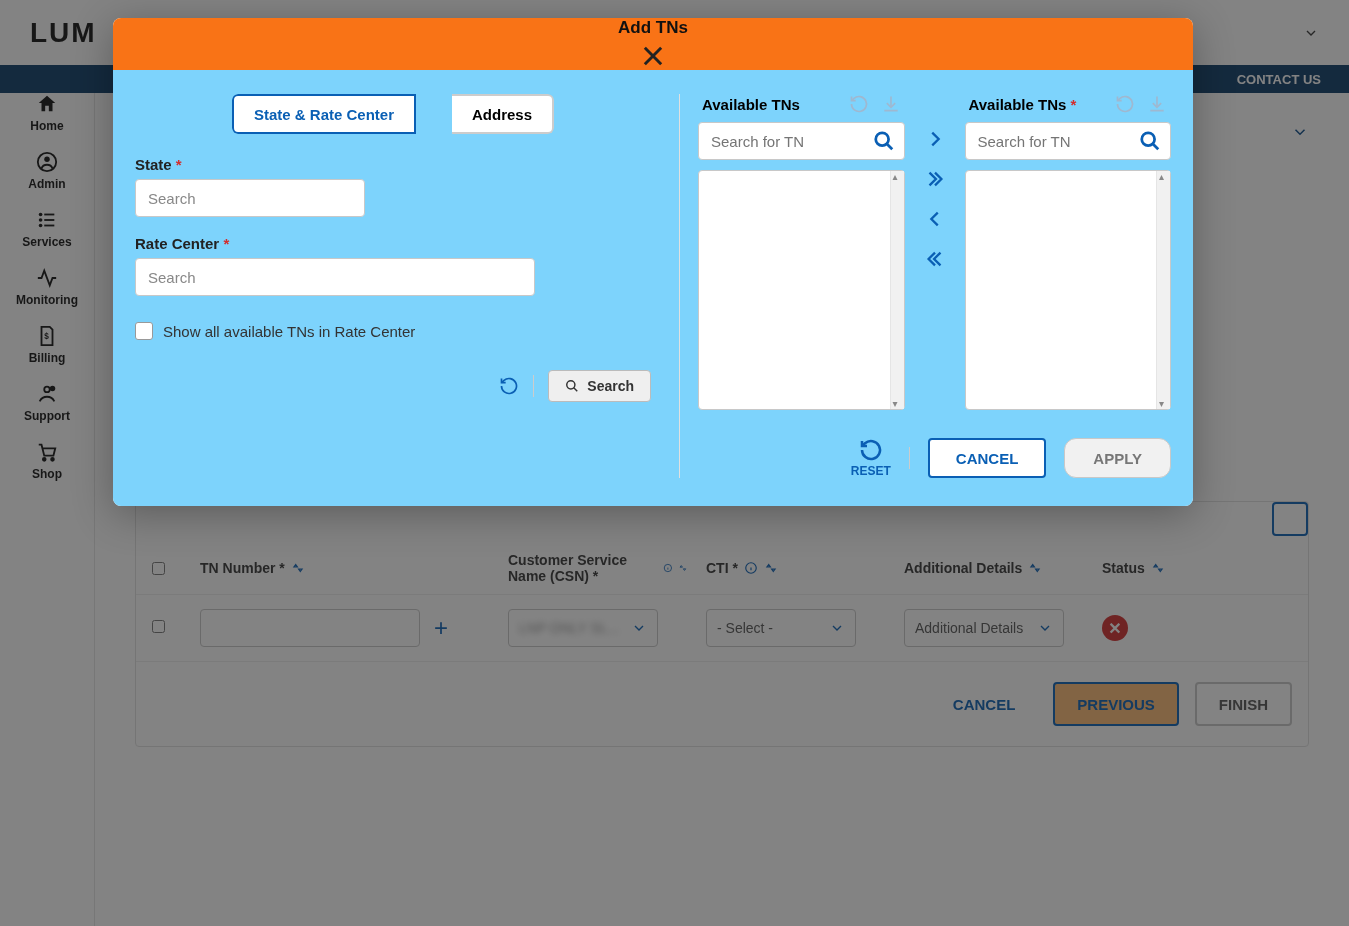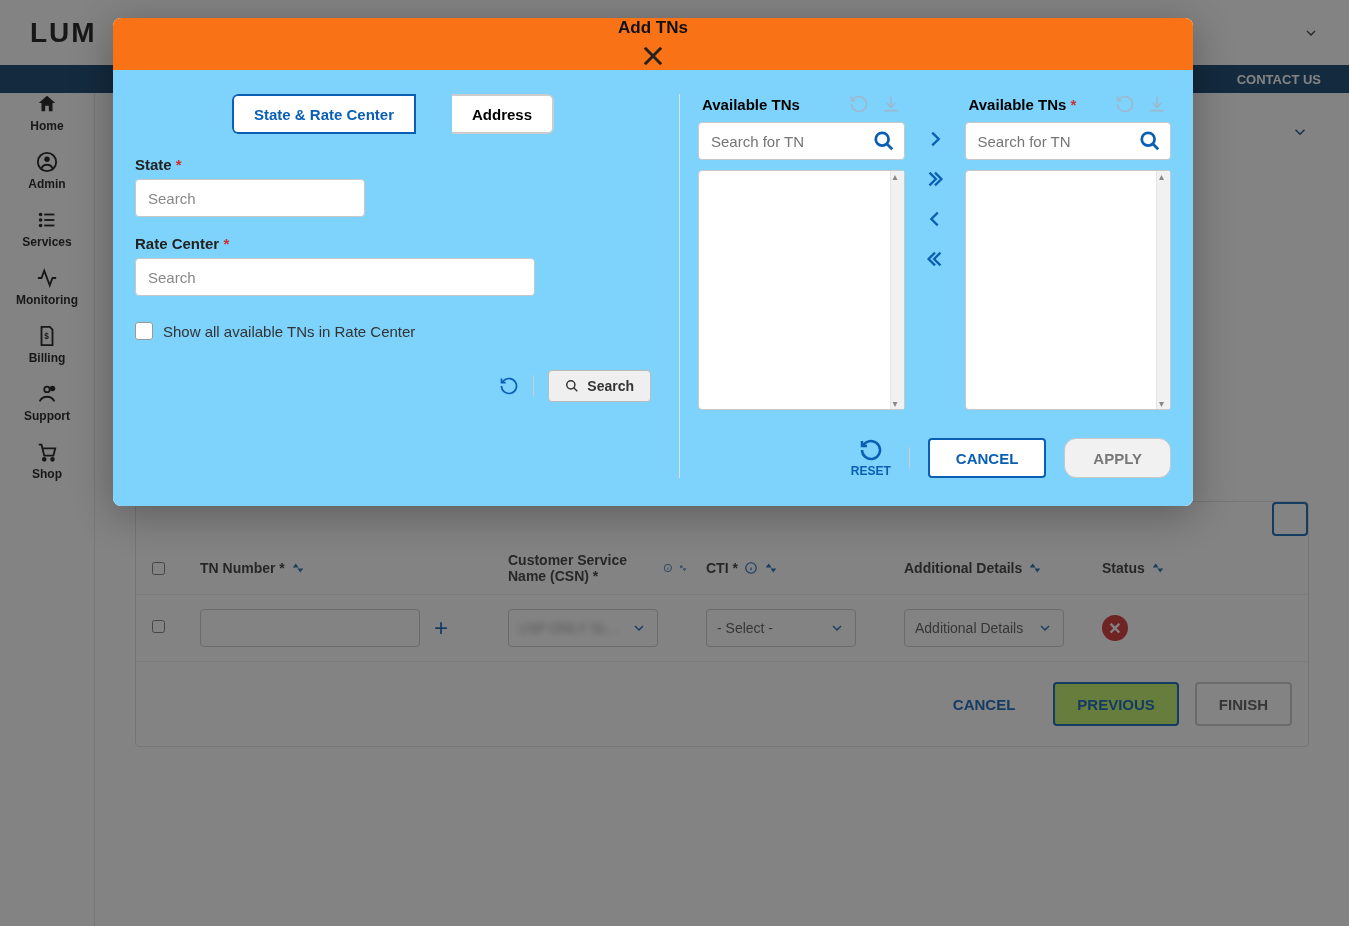--- a/index.html
+++ b/index.html
@@ -29,21 +29,21 @@
   .sort-ic, .info-ic { width:14px; height:14px; color:#0a5fb4; }
   .trow { display:flex; align-items:center; padding:14px 16px; gap:18px; border-top:1px solid #eee;}
   .plain-input { border:1px solid #c8c8c8; border-radius:4px; height:38px; padding:0 10px; font-size:14px;}
   .plus-btn { color:#0a5fb4; font-size:24px; font-weight:400; cursor:pointer; width:30px; text-align:center;}
   .select-like { border:1px solid #c8c8c8; border-radius:4px; height:38px; padding:0 10px; display:flex; align-items:center; justify-content:space-between; font-size:14px; color:#555; width:150px;}
   .select-like .ch { color:#0a5fb4; width:16px; height:16px;}
   .remove-btn { width:26px; height:26px; border-radius:50%; background:#d32d2d; color:#fff; display:flex; align-items:center; justify-content:center; font-weight:700;}
   .footer-row { display:flex; justify-content:flex-end; gap:16px; padding:20px 16px; border-top:1px solid #eee; margin-top:0;}
   .btn { height:44px; padding:0 22px; border-radius:4px; font-size:15px; font-weight:700; display:flex; align-items:center; justify-content:center; cursor:pointer; border:2px solid transparent;}
   .btn-text-primary { color:#0a5fb4; background:transparent; border:none;}
-  .btn-outline { border:2px solid #0a5fb4; color:#0a5fb4; background:#bef264;}
+  .btn-outline { border:2px solid #0a5fb4; color:#0a5fb4; background:#fdba74;}
   .btn-outline-muted { border:2px solid #c8c8c8; color:#555; background:#fff;}
   .added-row-spacer { height:40px; display:flex; justify-content:flex-end; padding-right: 0;}
   .outline-small { border:2px solid #0a5fb4; color:#0a5fb4; height:34px; padding:0 14px; border-radius:4px; font-size:13px; font-weight:600; display:flex; align-items:center;}
 
   
   .scrim { position:absolute; inset:0; background:rgba(30,30,30,0.55); }
 
   
   .modal { position:absolute; left:113px; top:18px; width:1080px; background:#fff; border-radius:8px; box-shadow:0 8px 40px rgba(0,0,0,.3); overflow:hidden;}
   .modal-header { background:#f97316; color:#111; height:52px; display:flex; align-items:center; padding:0 18px; font-size:17px; font-weight:700; justify-content:space-between;flex-direction:column;}

